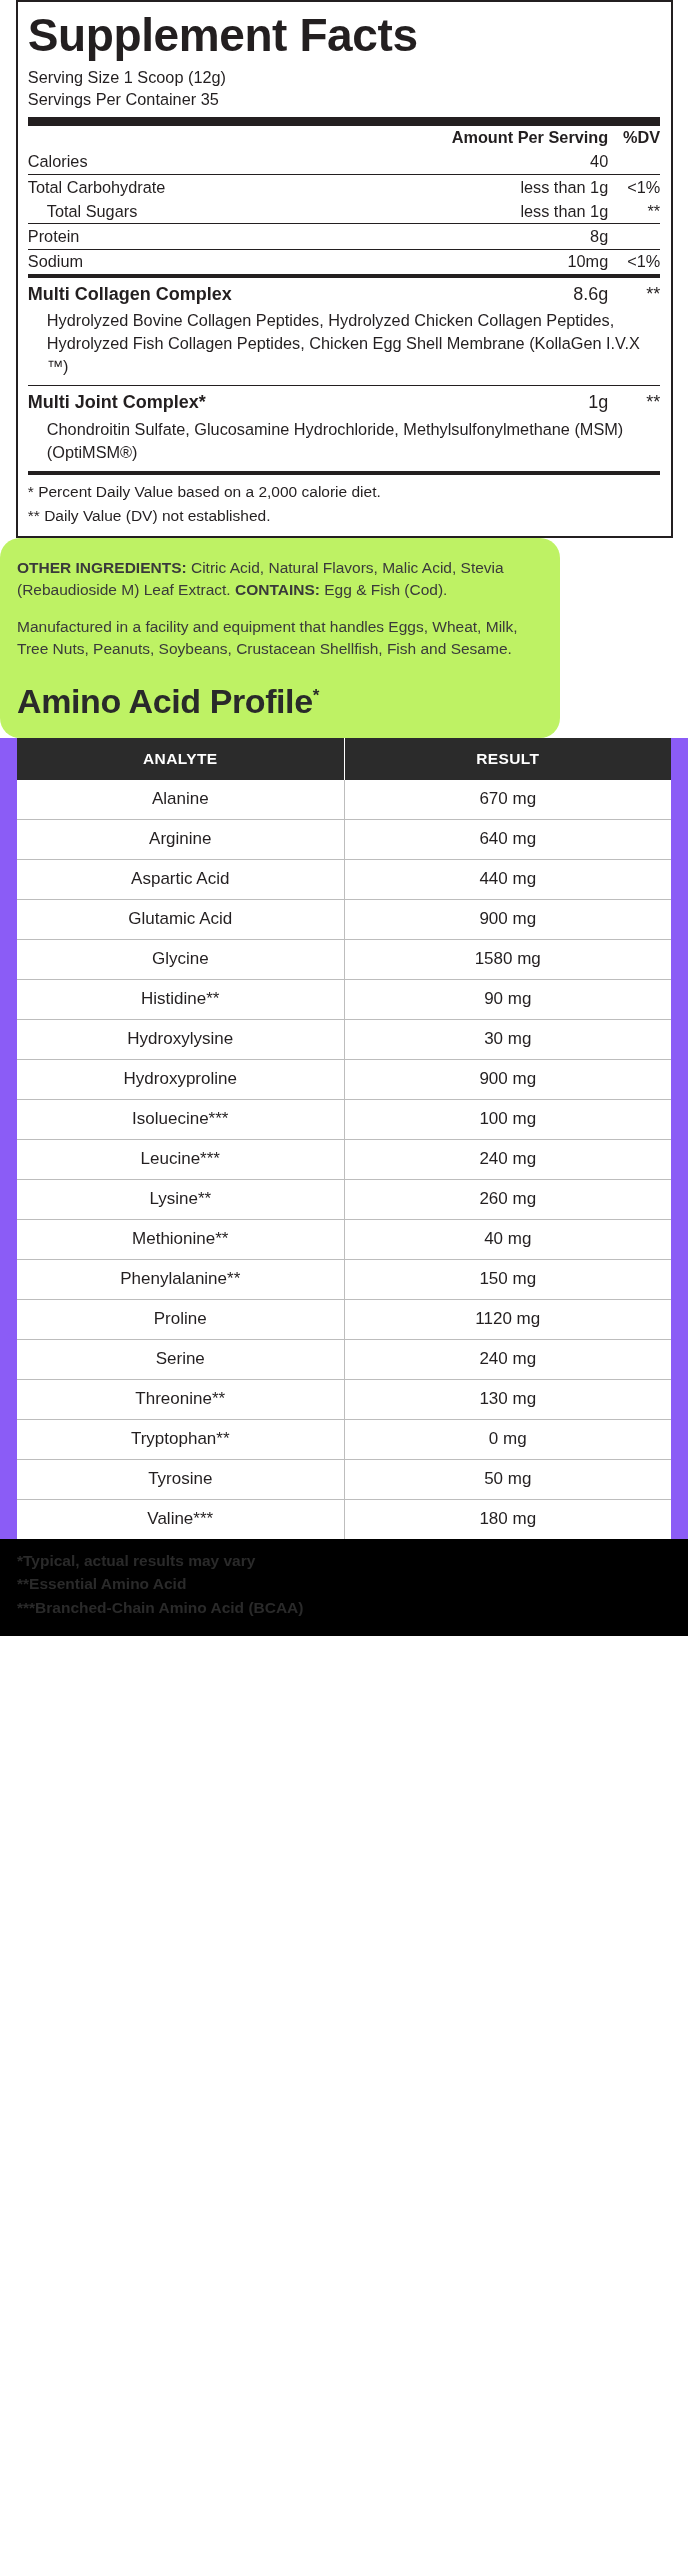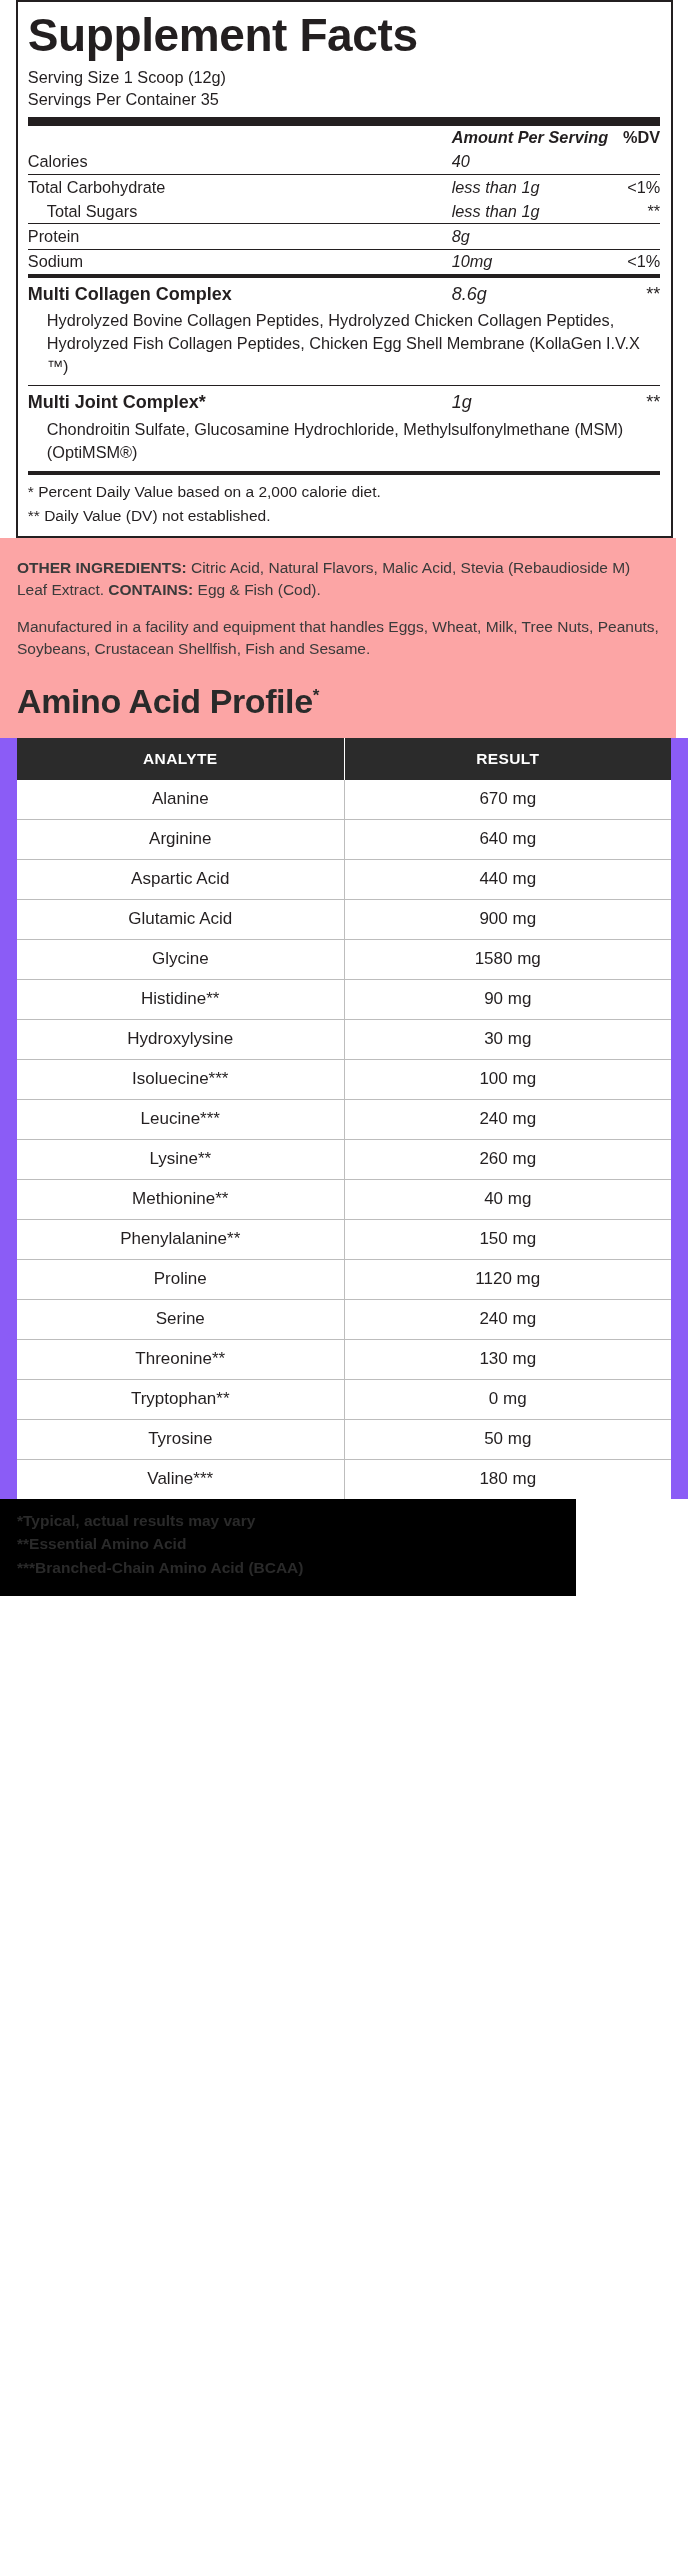--- a/index.html
+++ b/index.html
@@ -48,21 +48,21 @@
 
   table.sf {
     width: 100%;
     border-collapse: collapse;
     font-size: 16.3px;
   }
   table.sf td, table.sf th {
     padding: 2.6px 0;
     vertical-align: baseline;
   }
-  .col-amt { text-align: left; width: 146px; white-space: nowrap; font-style: italic; }
+  .col-amt { text-align: right; width: 146px; white-space: nowrap; }
   .col-dv  { text-align: right; width: 52px;  white-space: nowrap; }
   .hdr-row th {
     font-weight: bold;
     font-size: 16.3px;
     padding-bottom: 3.4px;
     padding-top: 2.6px;
   }
   .hdr-row th.left { text-align: left; }
   .bb-thin td { border-bottom: 1.3px solid #231f20; }
   .bb-med td { border-bottom: 4.3px solid #231f20; }
@@ -78,26 +78,27 @@
     padding: 1.7px 0 6.9px 19px !important;
   }
   .sf-footnote {
     font-size: 15.5px;
     line-height: 1.45;
     padding-top: 6px;
   }
 
   
   .dark {
-    background: #fca5a5;
+    background: #bef264;
     color: #ffffff;
     margin-top: 0;
     padding: 12px 17px 5.2px 17px;
     box-sizing: border-box;
-    width: 676px;
+    width: 560px;
+    border-radius: 20px;
   }
   .other-ing {
     font-size: 15.5px;
     line-height: 1.4;
     color: #3a3a3a;
     margin: 6.9px 0 0 0;
   }
   .other-ing .cap { font-weight: bold; }
   .allergen {
     font-size: 15.5px;
@@ -148,21 +149,21 @@
   table.amino tr:last-child td { border-bottom: none; }
 
   .amino-footnotes {
     background: #000000;
     color: #2a2a2a;
     font-size: 15.5px;
     font-weight: bold;
     line-height: 1.5;
     padding: 10.3px 17px 17px 17px;
     box-sizing: border-box;
-    width: 576px;
+    width: 688px;
   }
 </style>
 </head>
 <body>
 
 <div class="page">
 
   <div class="sf-panel">
     <div class="sf-title">Supplement Facts</div>
     <div class="sf-serving">Serving Size 1 Scoop (12g)</div>
@@ -275,20 +276,24 @@
           </tr>
         <tr>
             <td>Histidine**</td>
             <td class="val">90 mg</td>
           </tr>
         <tr>
             <td>Hydroxylysine</td>
             <td class="val">30 mg</td>
           </tr>
         <tr>
+            <td>Hydroxyproline</td>
+            <td class="val">900 mg</td>
+          </tr>
+        <tr>
             <td>Isoluecine***</td>
             <td class="val">100 mg</td>
           </tr>
         <tr>
             <td>Leucine***</td>
             <td class="val">240 mg</td>
           </tr>
         <tr>
             <td>Lysine**</td>
             <td class="val">260 mg</td>

